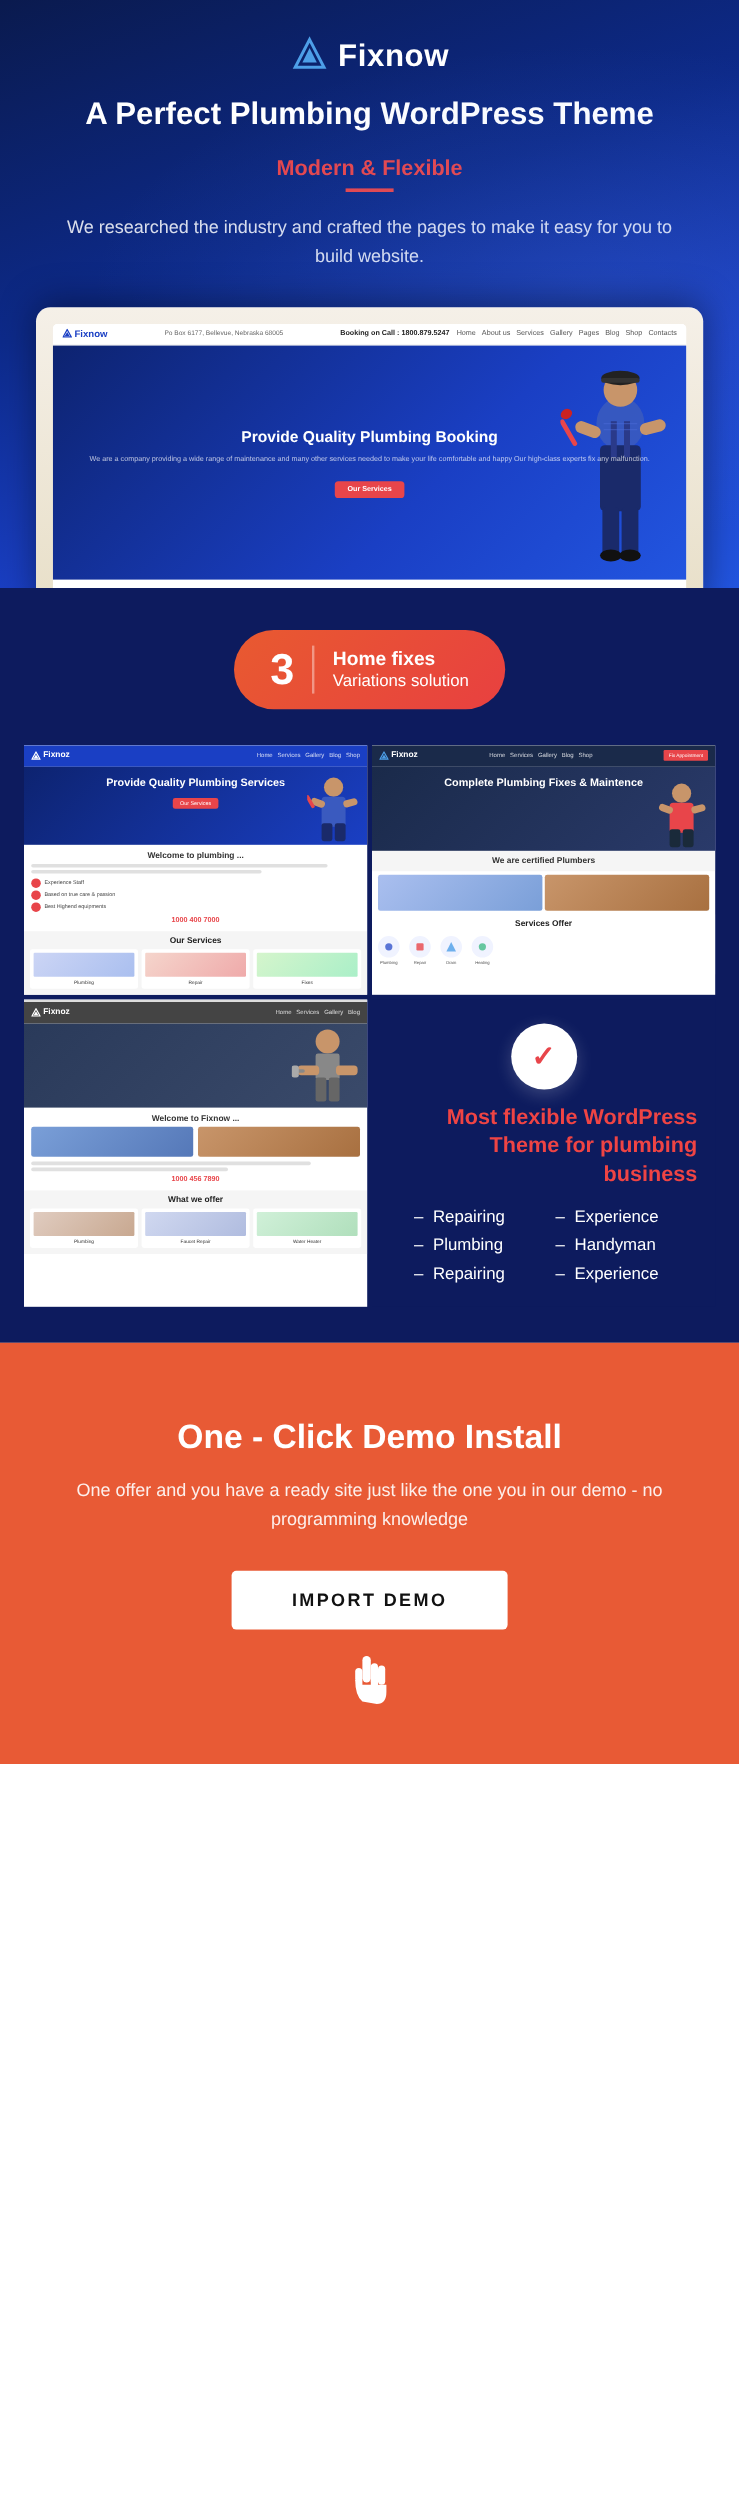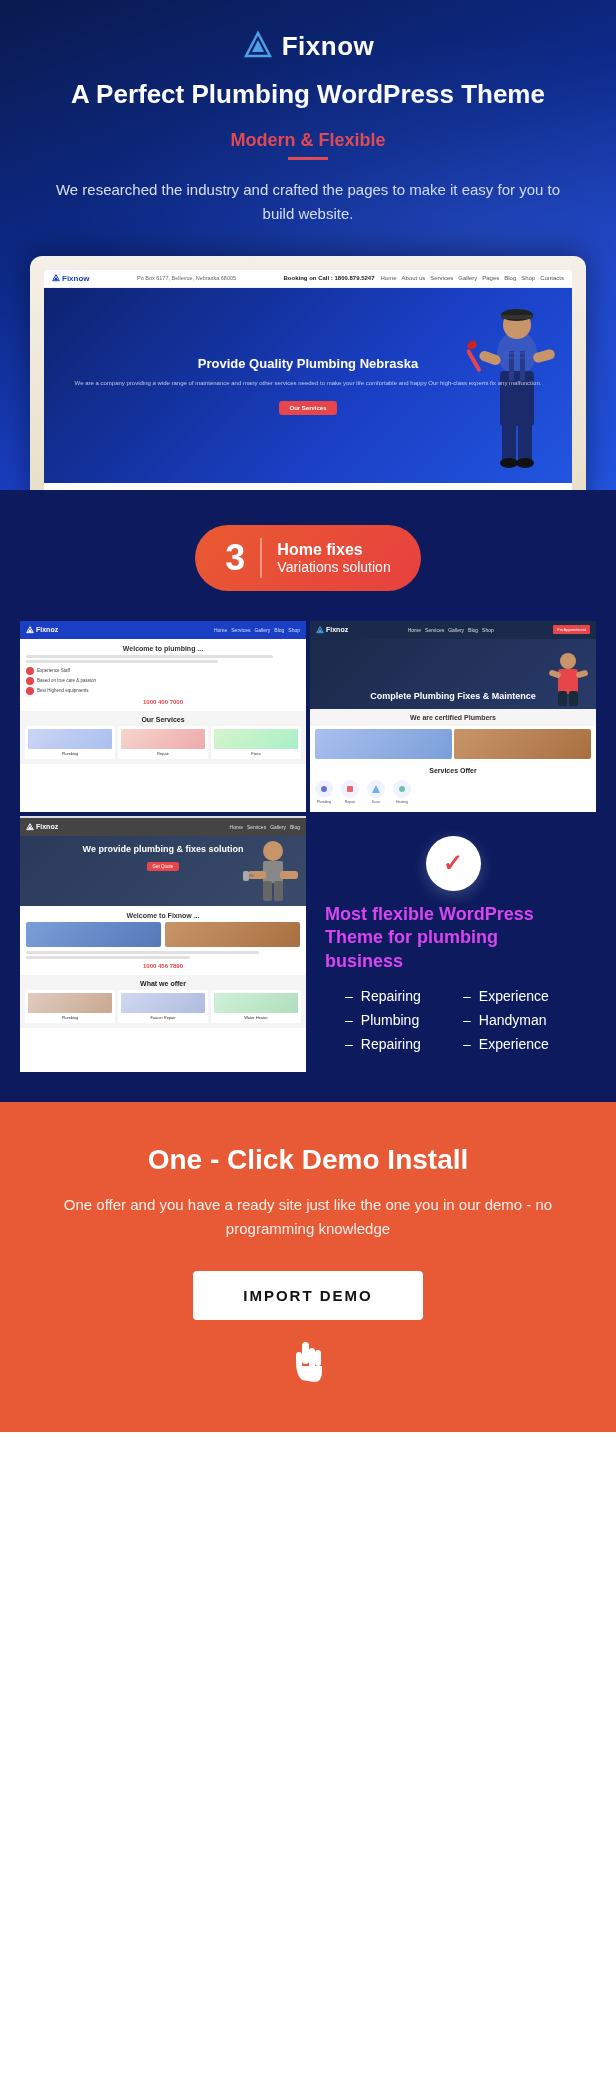--- a/index.html
+++ b/index.html
@@ -347,21 +347,20 @@
       background: linear-gradient(135deg, #1a2a4a 0%, #2a3a6a 100%);
       height: 70px;
       padding: 8px;
       position: relative;
     }
     .ss2-hero-title {
       color: #fff;
       font-size: 9px;
       font-weight: 800;
       line-height: 1.3;
-      margin-top: 44px;
     }
     .ss2-certified {
       background: #f5f5f5;
       padding: 5px;
       font-size: 7px;
       color: #333;
       font-weight: 600;
     }
     .ss2-images {
       display: flex;
@@ -446,24 +445,24 @@
       align-items: center;
       justify-content: center;
       box-shadow: 0 4px 15px rgba(255,255,255,0.2);
     }
     .check-mark {
       color: #e8454a;
       font-size: 24px;
       font-weight: 900;
     }
     .flexible-title {
-      color: #d946ef;
+      color: #ef4444;
       font-size: 18px;
       font-weight: 700;
-      text-align: left;
+      text-align: right;
       margin: 12px 0 5px;
       line-height: 1.3;
     }
     .flexible-features {
       display: grid;
       grid-template-columns: 1fr 1fr;
       gap: 8px 20px;
       margin-top: 15px;
       padding: 0 20px;
     }
@@ -486,20 +485,21 @@
       background: #e85a35;
       padding: 40px 30px;
       text-align: center;
     }
     .demo-title {
       color: #fff;
       font-size: 28px;
       font-weight: 700;
       margin-bottom: 15px;
       line-height: 1.3;
+      margin-top: 21px;
     }
     .demo-description {
       color: rgba(255,255,255,0.9);
       font-size: 15px;
       line-height: 1.6;
       margin-bottom: 30px;
       padding: 0 10px;
     }
     .import-btn {
       background: #fff;
@@ -571,21 +571,21 @@
               <span>Gallery</span>
               <span>Pages</span>
               <span>Blog</span>
               <span>Shop</span>
               <span>Contacts</span>
             </div>
           </div>
 
           <div class="laptop-hero">
             <div class="laptop-hero-text">
-              <div class="laptop-hero-title">Provide Quality Plumbing Nebraska</div>
+              <div class="laptop-hero-title">Provide Quality Plumbing Booking</div>
               <div class="laptop-hero-desc">We are a company providing a wide range of maintenance and many other services needed to make your life comfortable and happy Our high-class experts fix any malfunction.</div>
               <div class="laptop-btn">Our Services</div>
             </div>
 
             <div class="plumber-svg-container">
               <svg viewBox="0 0 100 190" width="100" height="190">
 
                 <ellipse cx="50" cy="60" rx="20" ry="22" fill="#3a5abf" opacity="0.9"></ellipse>
 
                 <circle cx="50" cy="32" r="14" fill="#c8956a"></circle>
@@ -645,20 +645,35 @@
           <span style="color:#fff;font-size:7px;font-weight:700;">Fixnoz</span>
         </div>
         <div class="ss-nav-links">
           <span class="ss-nav-link">Home</span>
           <span class="ss-nav-link">Services</span>
           <span class="ss-nav-link">Gallery</span>
           <span class="ss-nav-link">Blog</span>
           <span class="ss-nav-link">Shop</span>
         </div>
       </div>
+      <div class="ss-hero">
+        <div style="flex:1;">
+          <div class="ss-hero-title">Provide Quality Plumbing Services</div>
+          <div class="ss-hero-btn">Our Services</div>
+        </div>
+        <svg width="45" height="60" viewBox="0 0 45 60" style="position:absolute;right:5px;bottom:0;">
+          <circle cx="22" cy="12" r="8" fill="#c8956a"></circle>
+          <rect x="12" y="20" width="20" height="25" rx="3" fill="#3a5abf"></rect>
+          <rect x="12" y="42" width="9" height="15" rx="2" fill="#1a2a6a"></rect>
+          <rect x="23" y="42" width="9" height="15" rx="2" fill="#1a2a6a"></rect>
+          <rect x="3" y="22" width="12" height="6" rx="3" fill="#c8956a" transform="rotate(20,9,25)"></rect>
+          <rect x="30" y="22" width="12" height="6" rx="3" fill="#c8956a" transform="rotate(-15,36,25)"></rect>
+          <rect x="1" y="18" width="3" height="12" rx="1.5" fill="#e8454a" transform="rotate(-30,2.5,24)"></rect>
+        </svg>
+      </div>
       <div class="ss-content">
         <div class="ss-section-title">Welcome to plumbing ...</div>
         <div class="ss-text-line" style="width:90%;"></div>
         <div class="ss-text-line" style="width:70%;"></div>
         <div class="ss-features">
           <div class="ss-feature-item">
             <div class="ss-feature-icon" style="background:#e8454a;"></div>
             <span class="ss-feature-text">Experience Staff</span>
           </div>
           <div class="ss-feature-item">
@@ -776,24 +791,20 @@
           <span style="color:#fff;font-size:7px;font-weight:700;">Fixnoz</span>
         </div>
         <div class="ss-nav-links">
           <span class="ss-nav-link">Home</span>
           <span class="ss-nav-link">Services</span>
           <span class="ss-nav-link">Gallery</span>
           <span class="ss-nav-link">Blog</span>
         </div>
       </div>
       <div class="ss3-hero">
-        <div style="z-index:2;">
-          <div class="ss3-hero-title">We provide plumbing &amp; fixes solution</div>
-          <div style="background:#e8454a;color:#fff;padding:2px 6px;border-radius:2px;font-size:4.5px;margin-top:6px;display:inline-block;">Get Quote</div>
-        </div>
 
         <svg width="60" height="70" viewBox="0 0 60 70" style="position:absolute;right:3px;top:0;">
           <circle cx="30" cy="15" r="10" fill="#c8956a"></circle>
           <rect x="20" y="25" width="20" height="22" rx="2" fill="#888"></rect>
           <rect x="20" y="45" width="9" height="20" rx="2" fill="#666"></rect>
           <rect x="31" y="45" width="9" height="20" rx="2" fill="#666"></rect>
           <rect x="5" y="35" width="18" height="8" rx="3" fill="#c8956a"></rect>
           <rect x="37" y="35" width="18" height="8" rx="3" fill="#c8956a"></rect>
           <rect x="3" y="38" width="8" height="3" rx="1.5" fill="#888"></rect>
           <rect x="0" y="35" width="6" height="10" rx="2" fill="#aaa"></rect>

